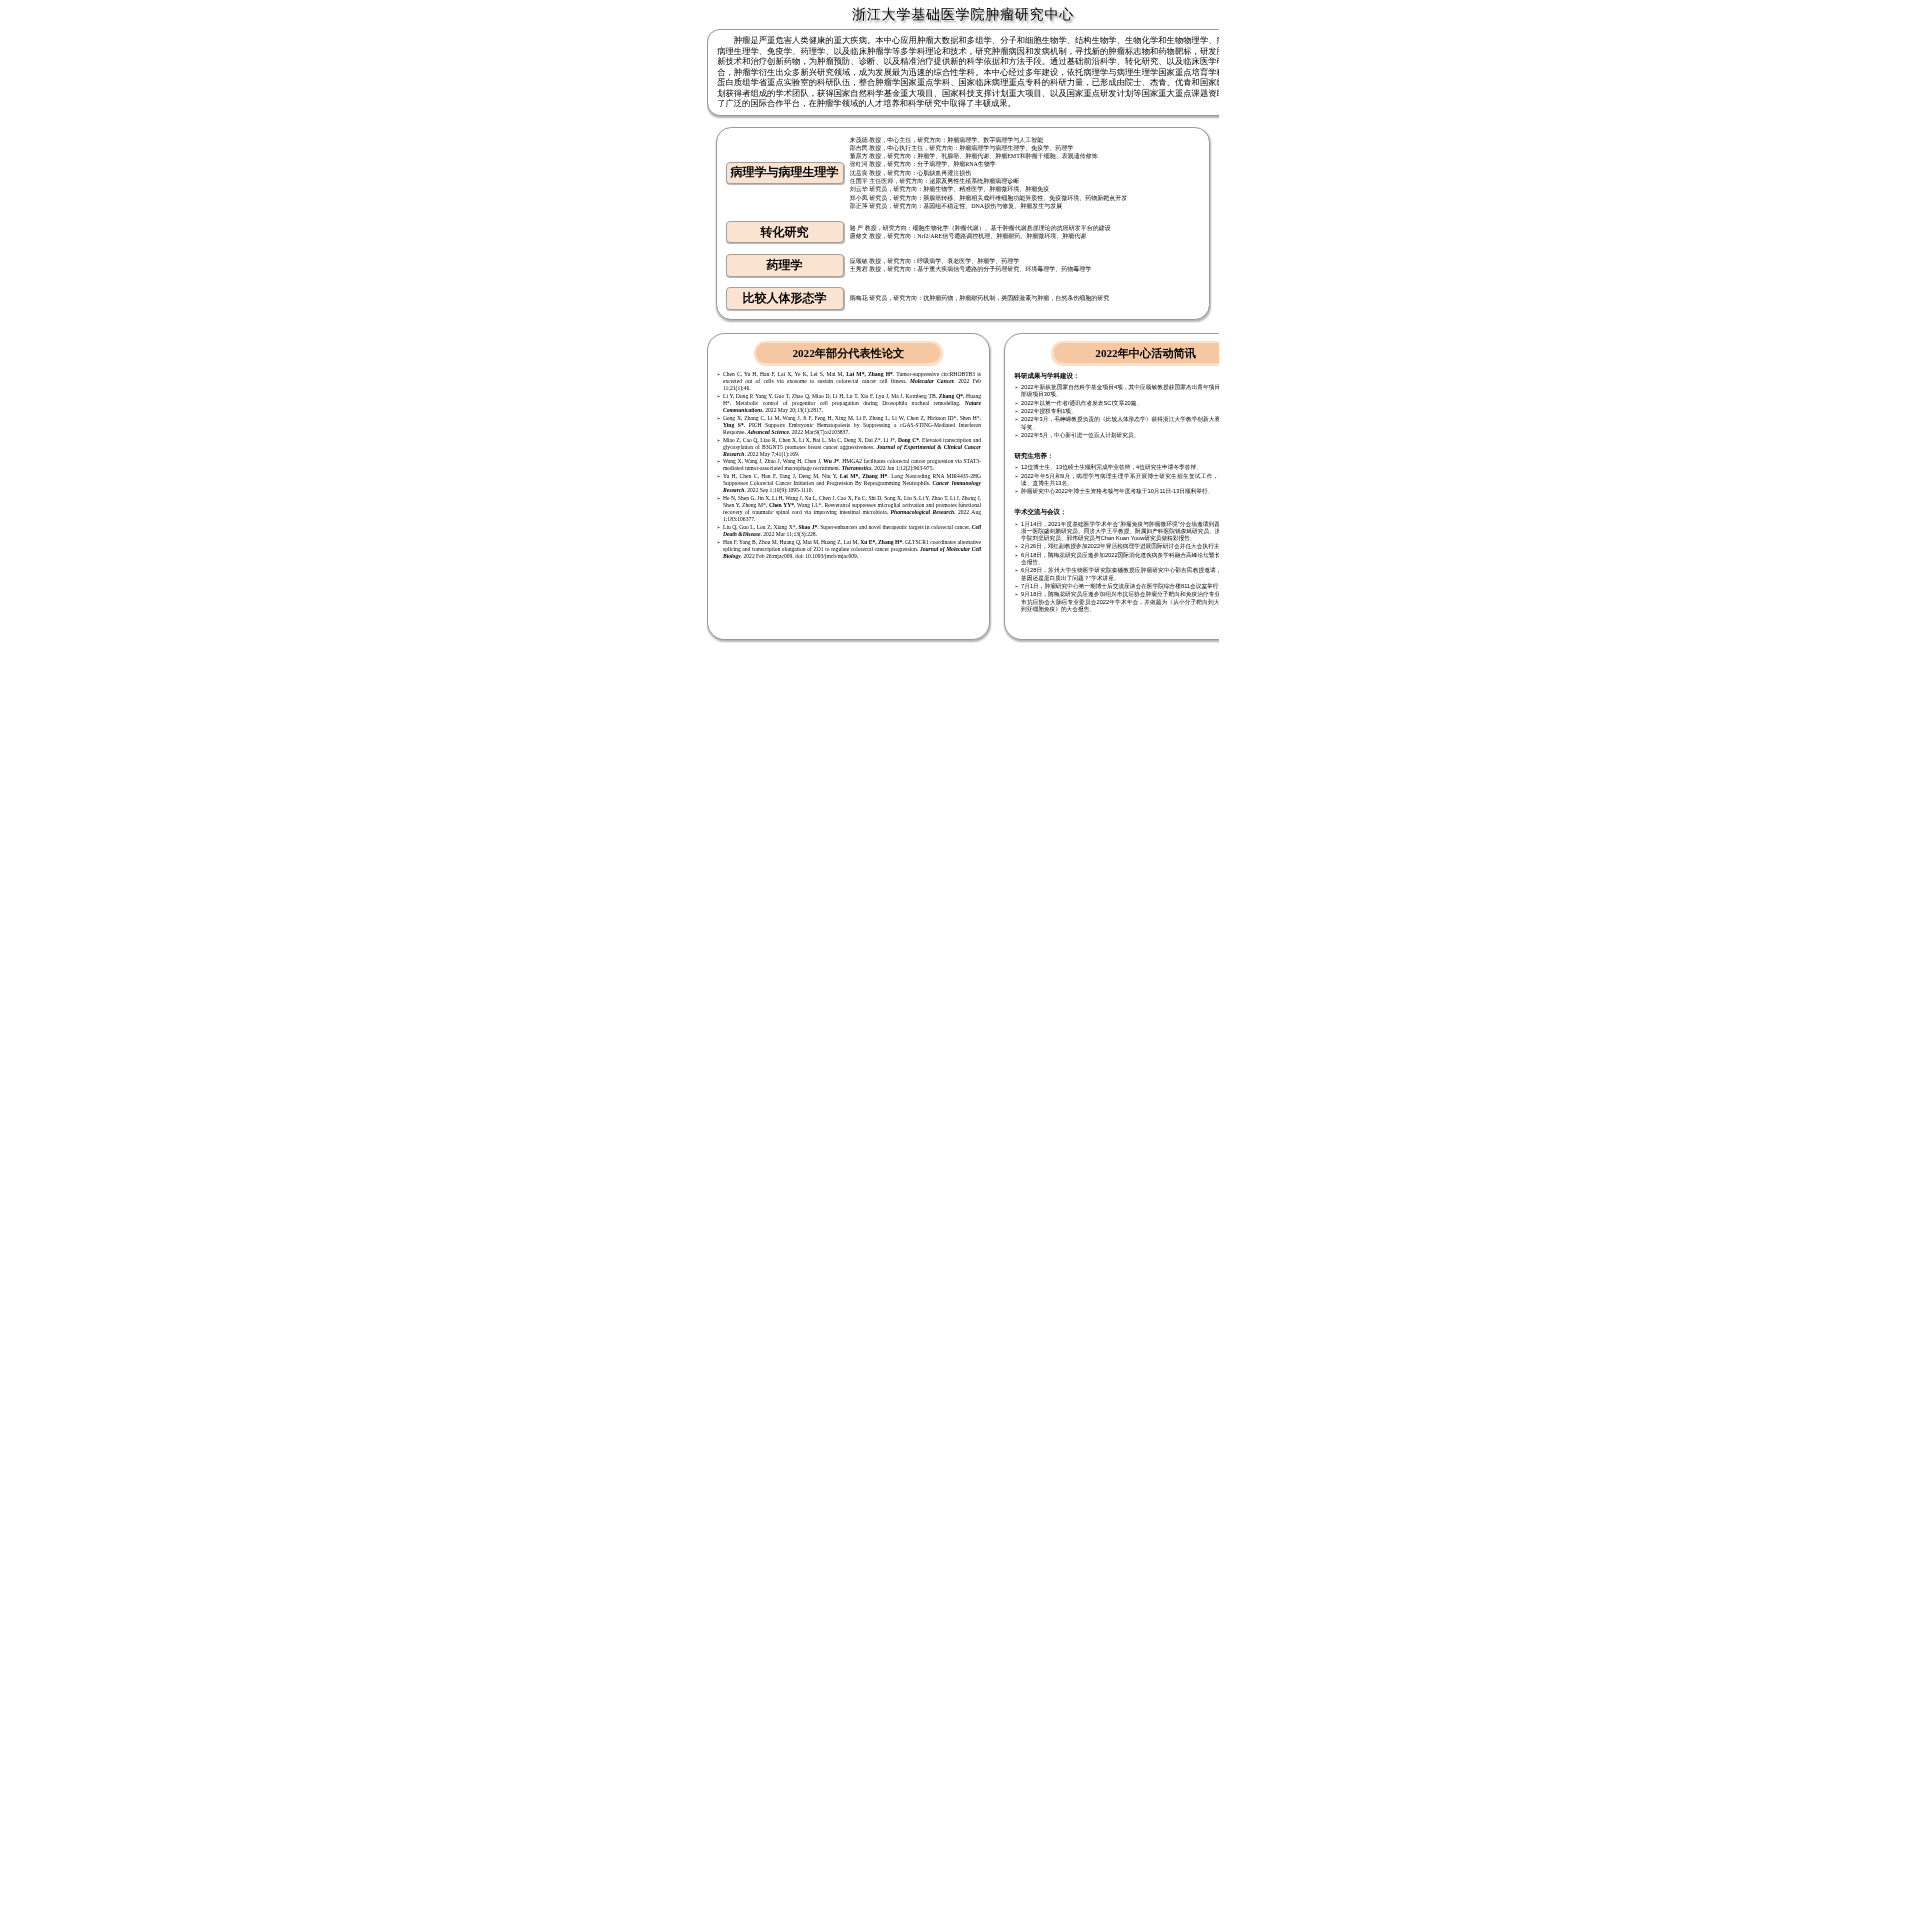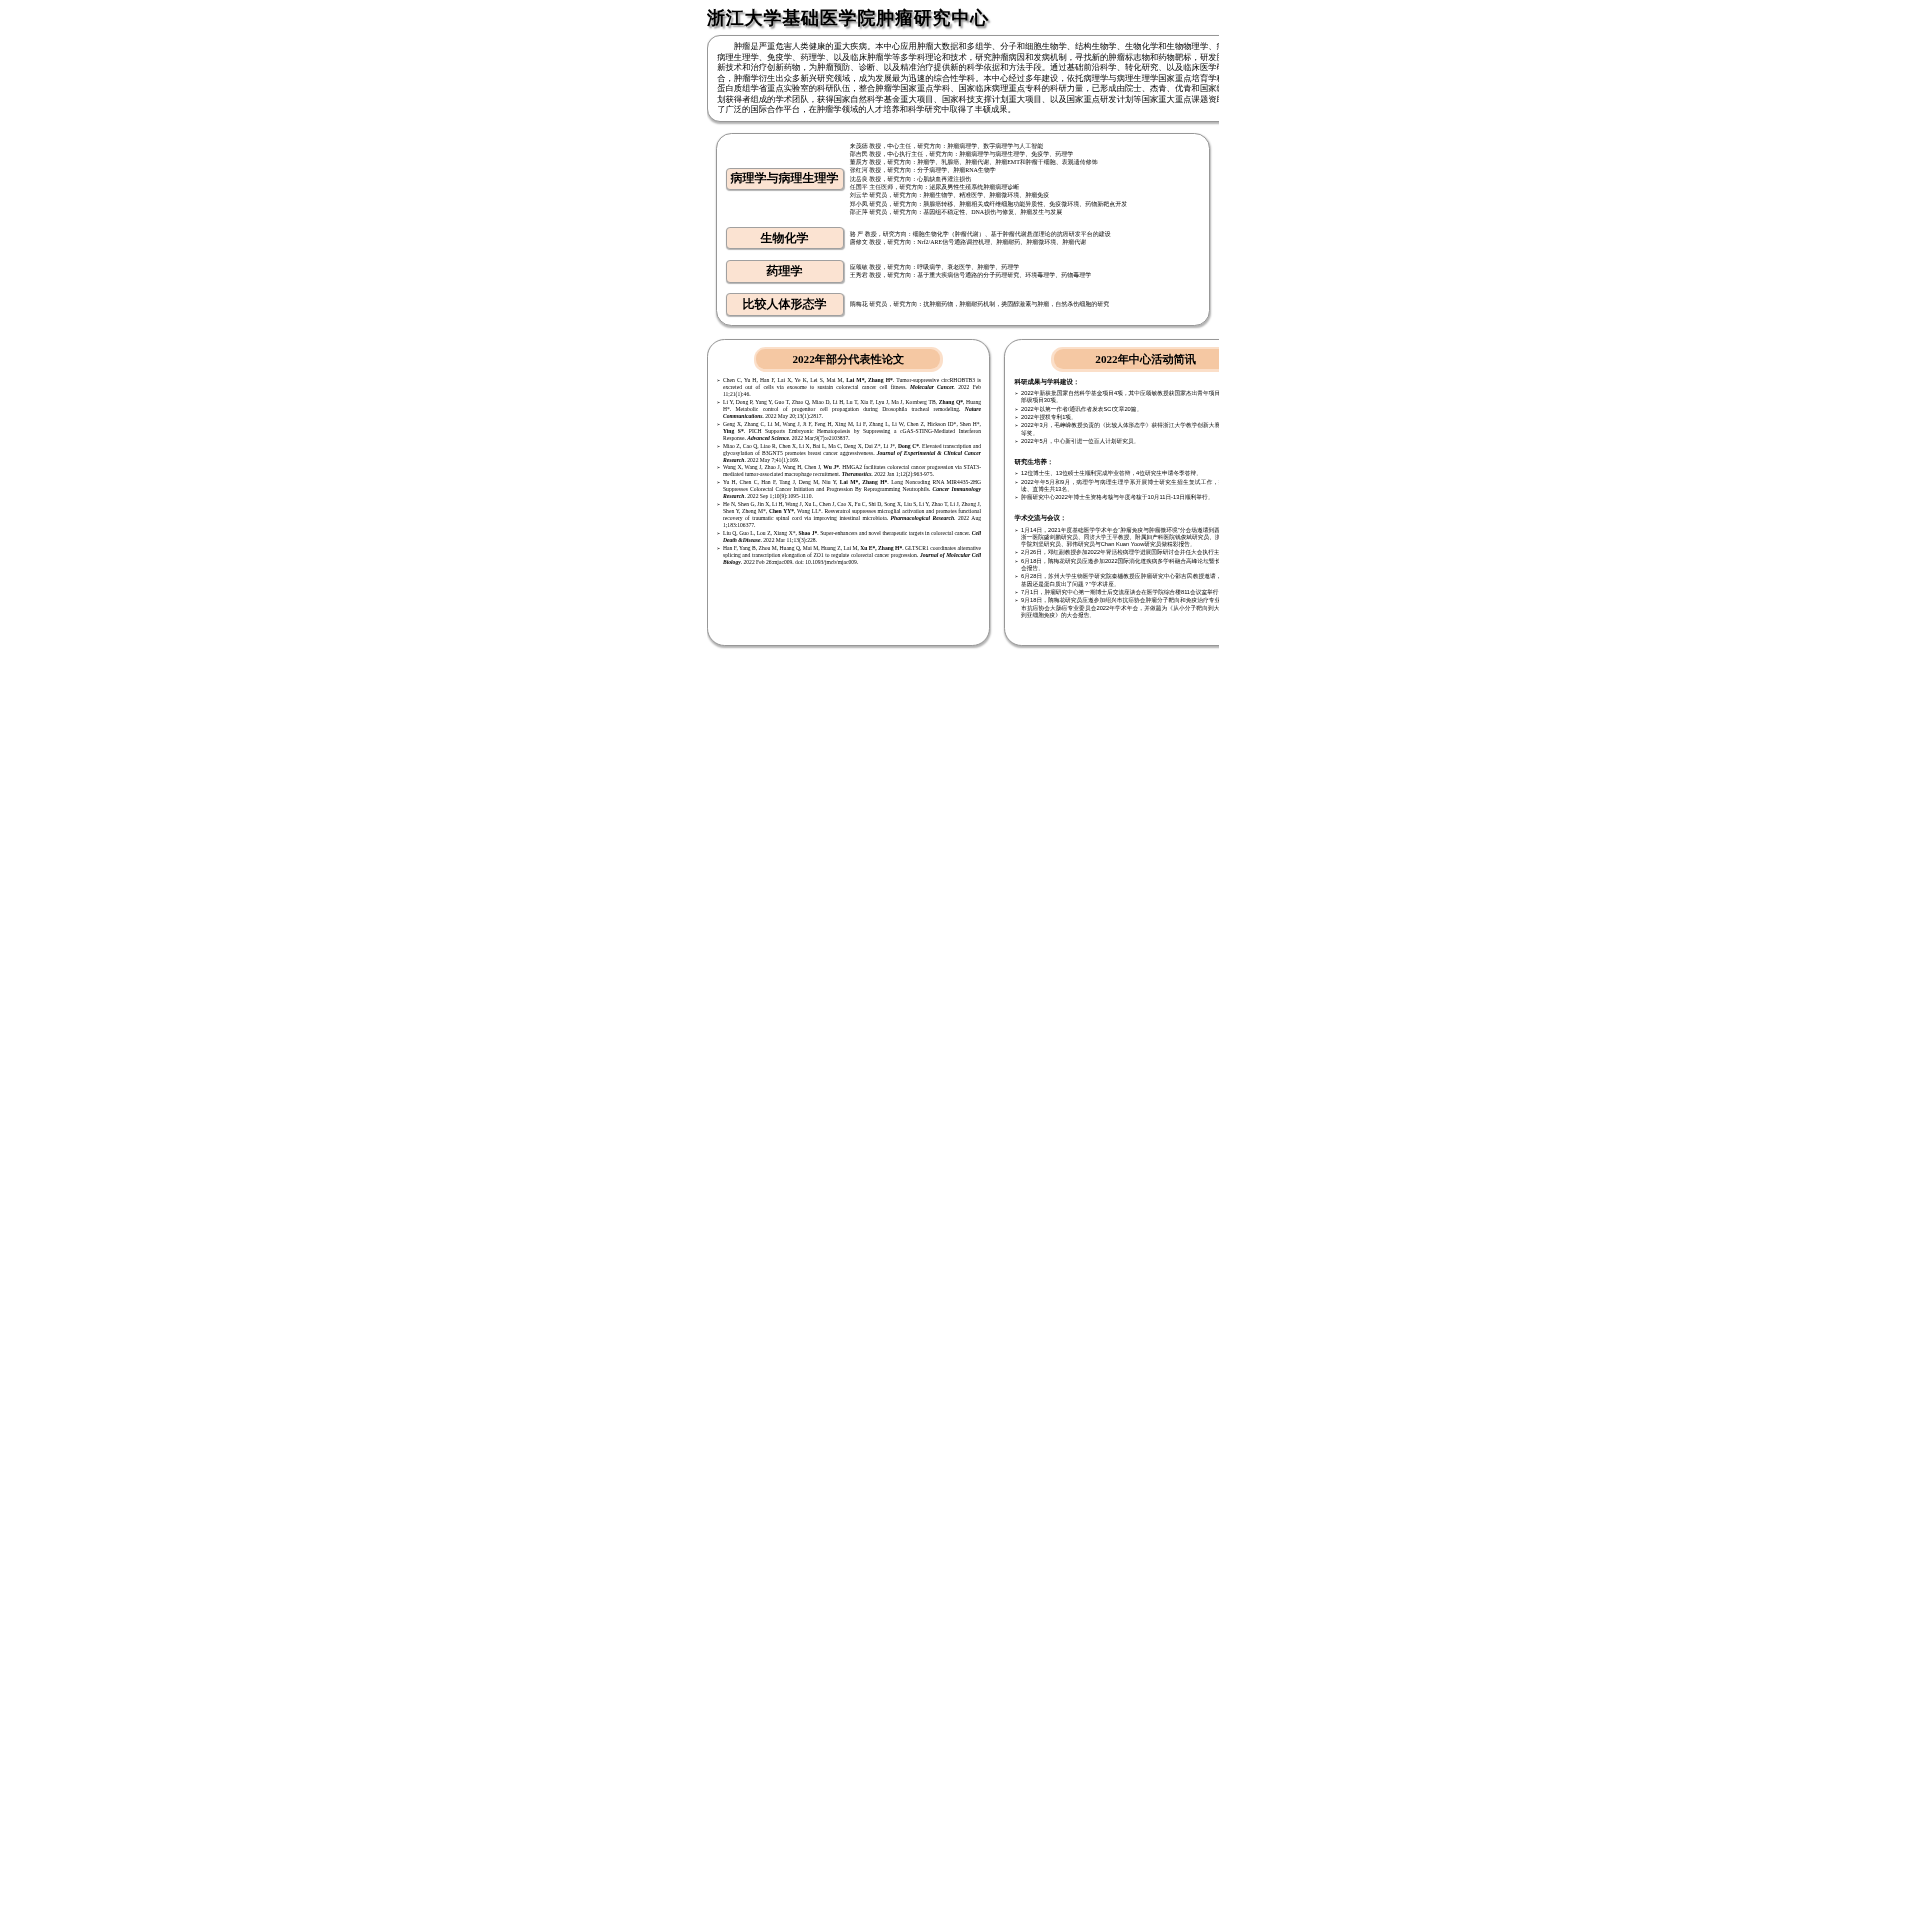--- a/index.html
+++ b/index.html
@@ -1,19 +1,19 @@
 <!DOCTYPE html>
 <html style="font-size:6.2px"><head>
 <meta charset="utf-8">
 <style>
   html,body{margin:0;padding:0;background:#fff;}
   body{font-family:"Liberation Sans",sans-serif;color:#000;}
   .page{position:relative;width:512px;height:683px;margin:0 auto;background:#fff;overflow:hidden;}
 
-  .title{margin:6.2px 0 4.6px 0;text-align:left;font-size:18px;font-weight:bold;
+  .title{margin:6.2px 0 4.6px 0;text-align:center;font-size:14px;font-weight:normal;
          letter-spacing:0.8px;color:#000;text-shadow:1.9px 2.3px 1.9px rgba(0,0,0,.45);
          font-family:"Liberation Sans",sans-serif;}
 
   .box{box-sizing:border-box;border:0.8px solid #979797;background:#fff;
        box-shadow:0.8px 1.9px 1.9px rgba(0,0,0,.3);}
 
   .intro-box{width:553px;margin:0 auto;border-radius:13px;padding:5.4px 9.2px 6.2px 9.2px;}
   .intro-text{margin:0;font-size:8.3px;line-height:1.27;text-align:justify;text-indent:2em;
               font-family:"Liberation Sans",sans-serif;}
 
@@ -76,21 +76,21 @@
             <div class="member-row">董辰方 教授，研究方向：肿瘤学、乳腺癌、肿瘤代谢、肿瘤EMT和肿瘤干细胞、表观遗传修饰</div>
             <div class="member-row">张红河 教授，研究方向：分子病理学、肿瘤RNA生物学</div>
             <div class="member-row">沈岳良 教授，研究方向：心肌缺血再灌注损伤</div>
             <div class="member-row">任国平 主任医师，研究方向：泌尿及男性生殖系统肿瘤病理诊断</div>
             <div class="member-row">刘云华 研究员，研究方向：肿瘤生物学、精准医学、肿瘤微环境、肿瘤免疫</div>
             <div class="member-row">郑小凤 研究员，研究方向：胰腺癌转移、肿瘤相关成纤维细胞功能异质性、免疫微环境、药物新靶点开发</div>
             <div class="member-row">邵正萍 研究员，研究方向：基因组不稳定性、DNA损伤与修复、肿瘤发生与发展</div>
           </div>
         </div>
         <div class="dept-group">
-          <div class="dept-label">生物化学</div>
+          <div class="dept-label">转化研究</div>
           <div class="dept-members">
             <div class="member-row">骆 严 教授，研究方向：细胞生物化学（肿瘤代谢）、基于肿瘤代谢悬崖理论的抗癌研发平台的建设</div>
             <div class="member-row">唐修文 教授，研究方向：Nrf2/ARE信号通路调控机理、肿瘤耐药、肿瘤微环境、肿瘤代谢</div>
           </div>
         </div>
         <div class="dept-group">
           <div class="dept-label">药理学</div>
           <div class="dept-members">
             <div class="member-row">应颂敏 教授，研究方向：呼吸病学、衰老医学、肿瘤学、药理学</div>
             <div class="member-row">王秀君 教授，研究方向：基于重大疾病信号通路的分子药理研究、环境毒理学、药物毒理学</div>

